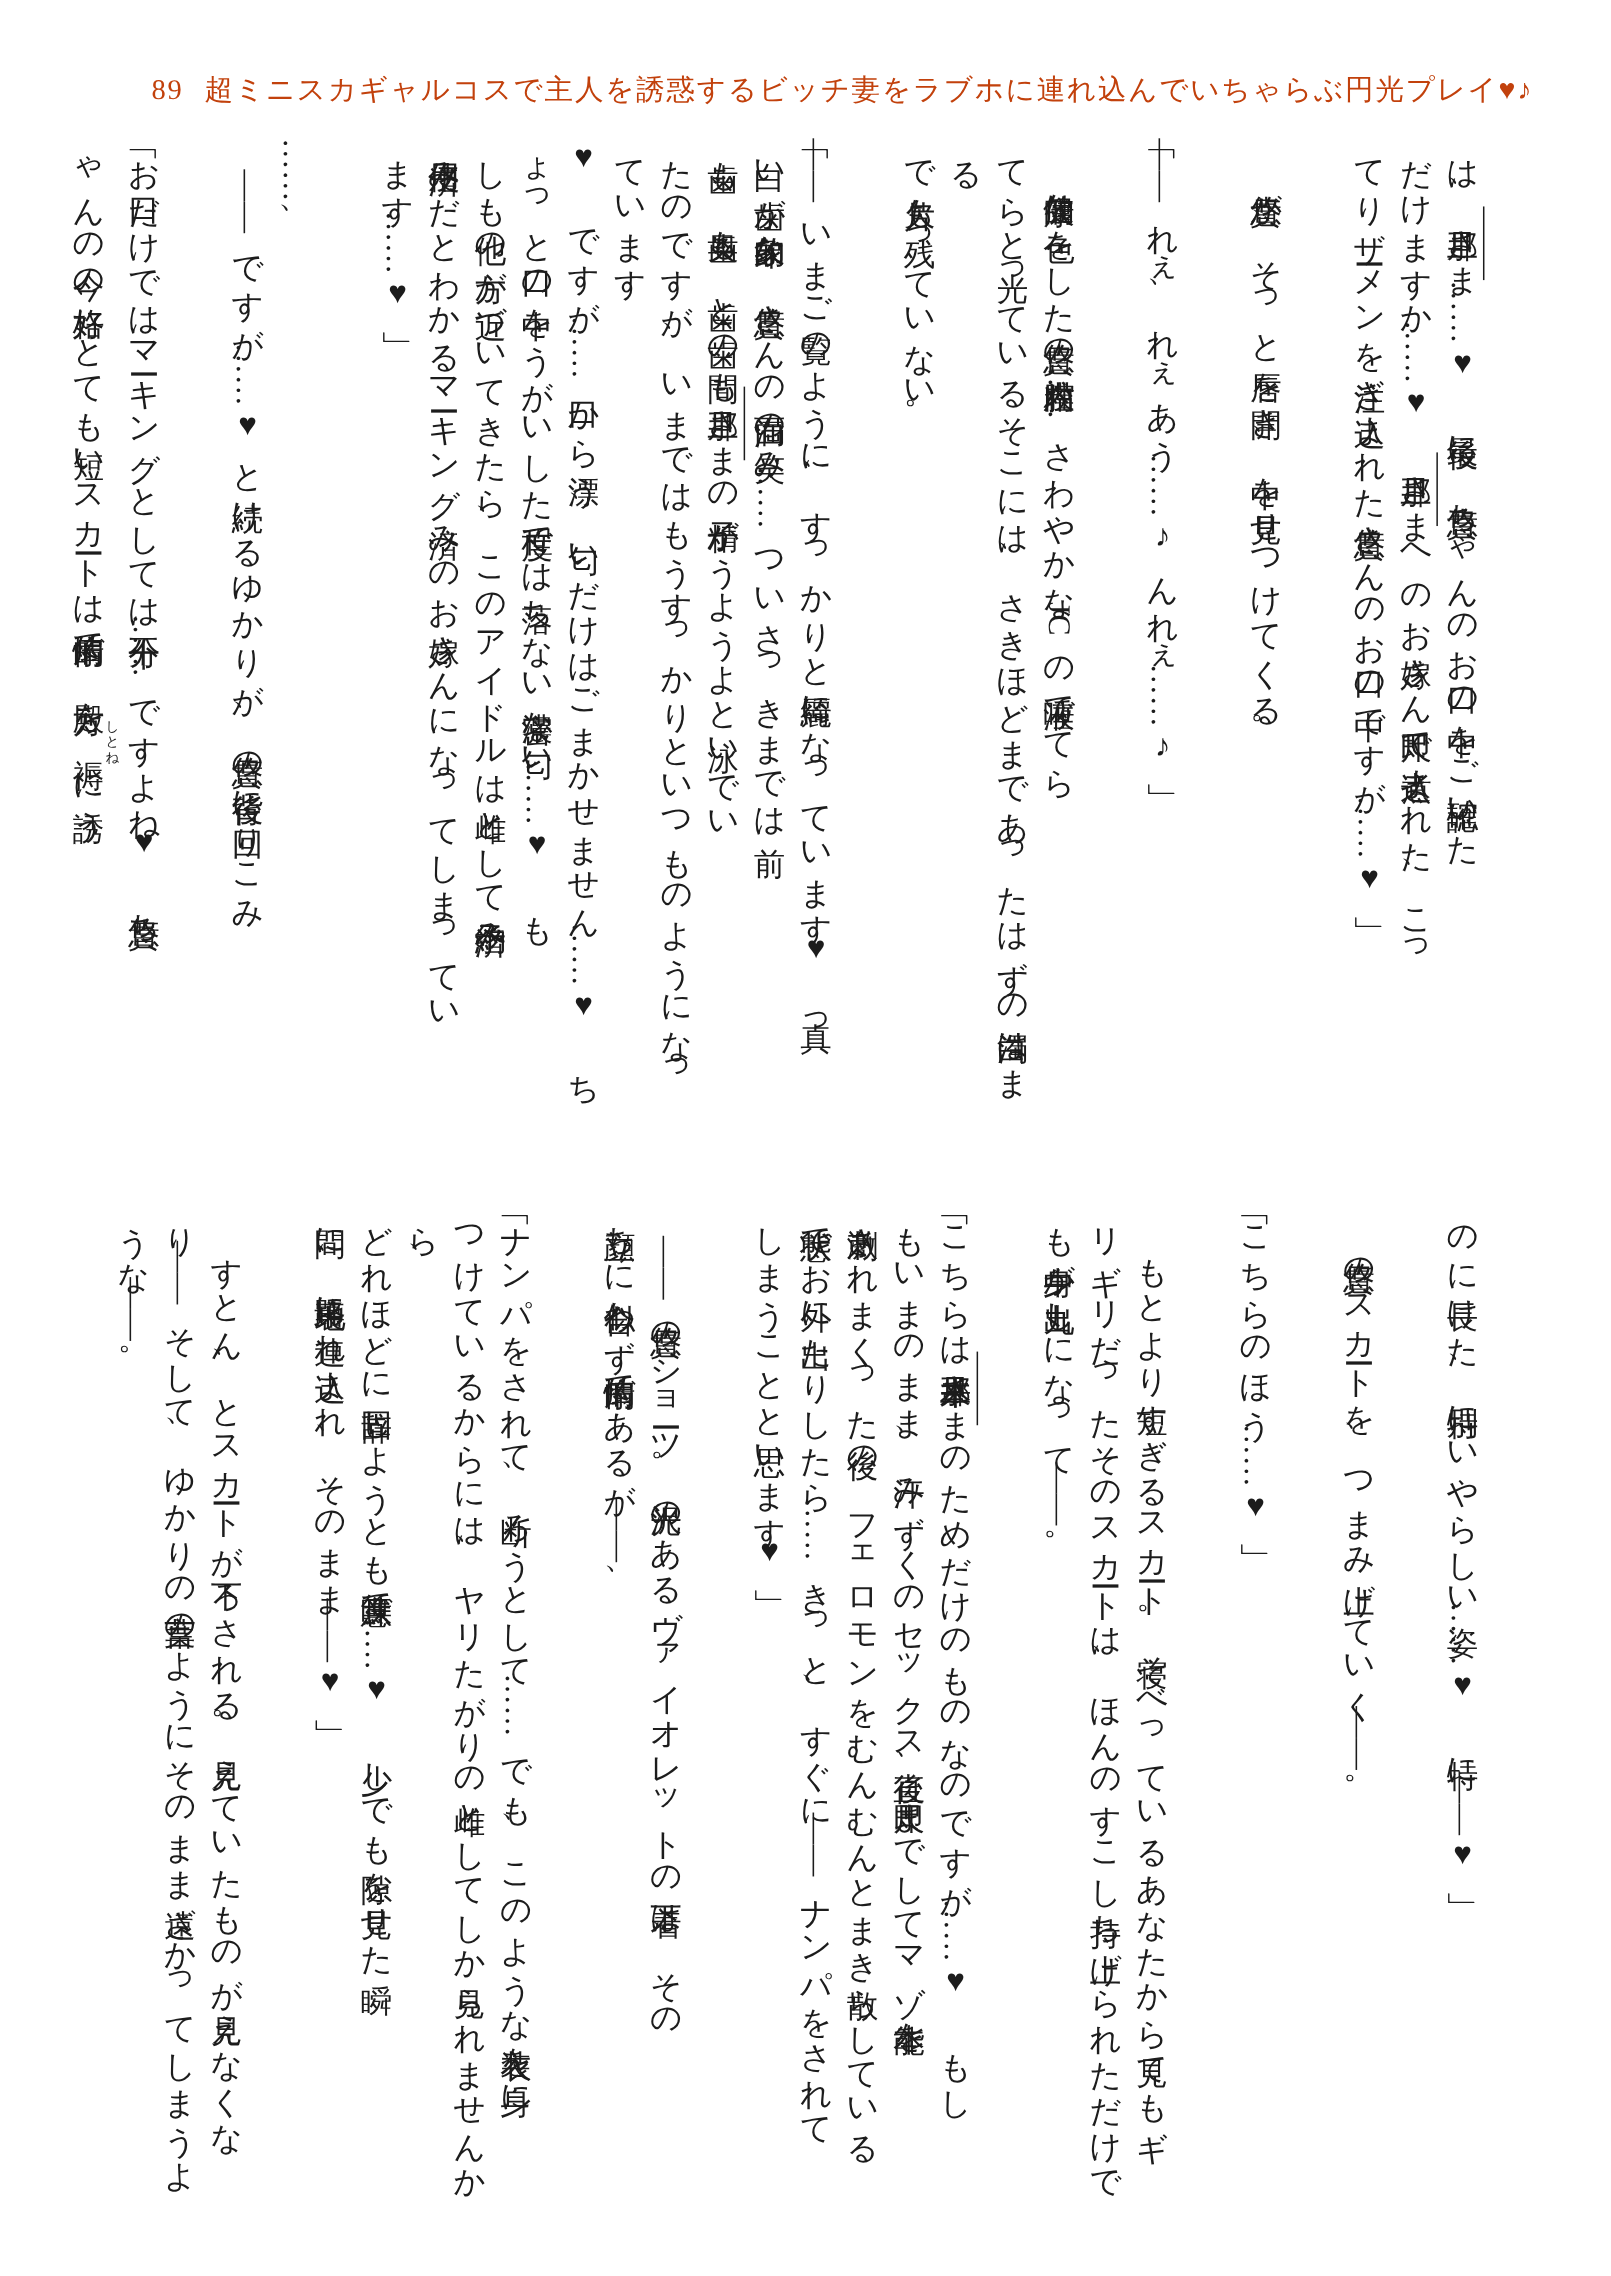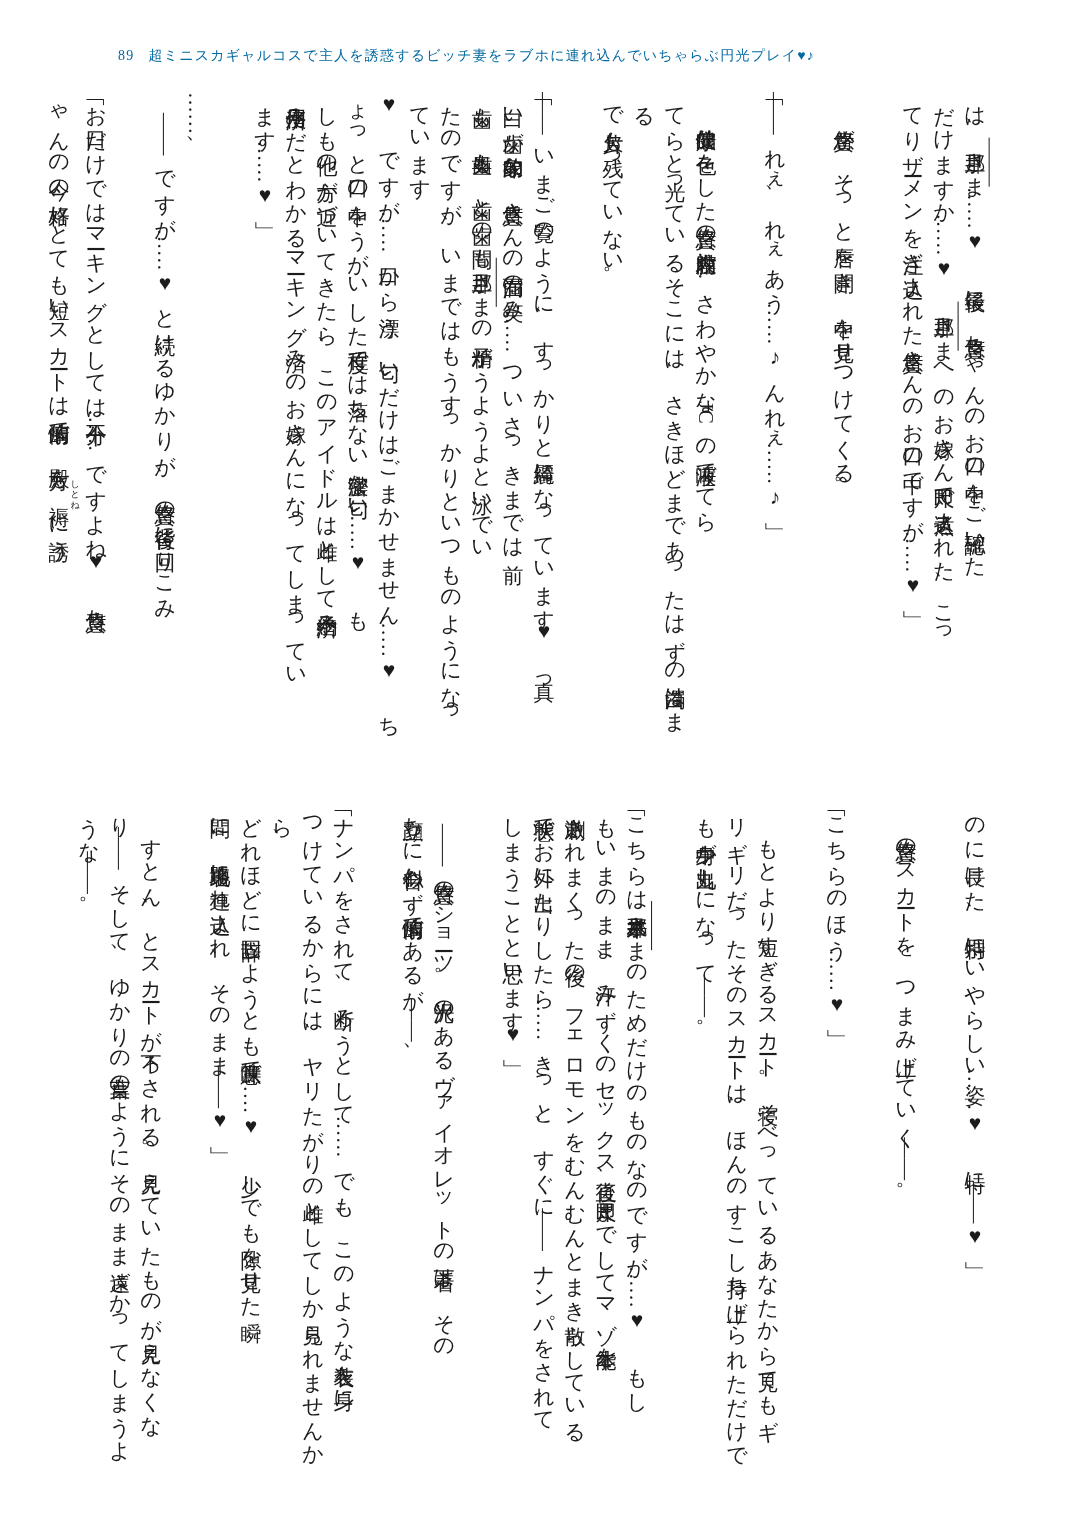--- a/index.html
+++ b/index.html
@@ -10,24 +10,24 @@
   .page {
     position: relative;
     width: 1074px;
     height: 1517px;
     background: #ffffff;
     overflow: hidden;
     font-family: "Liberation Serif", "DejaVu Serif", serif;
   }
   header.running-head {
     position: absolute;
-    left: 118px;
+    left: 101px;
     top: 47px;
-    font-size: 14px;
-    color: #0369a1;
+    font-size: 19px;
+    color: #c2410c;
     letter-spacing: 1.2px;
     white-space: nowrap;
   }
   header.running-head .pgnum {
     margin-right: 14px;
   }
   .vtext {
     position: absolute;
     writing-mode: vertical-rl;
     text-orientation: mixed;

